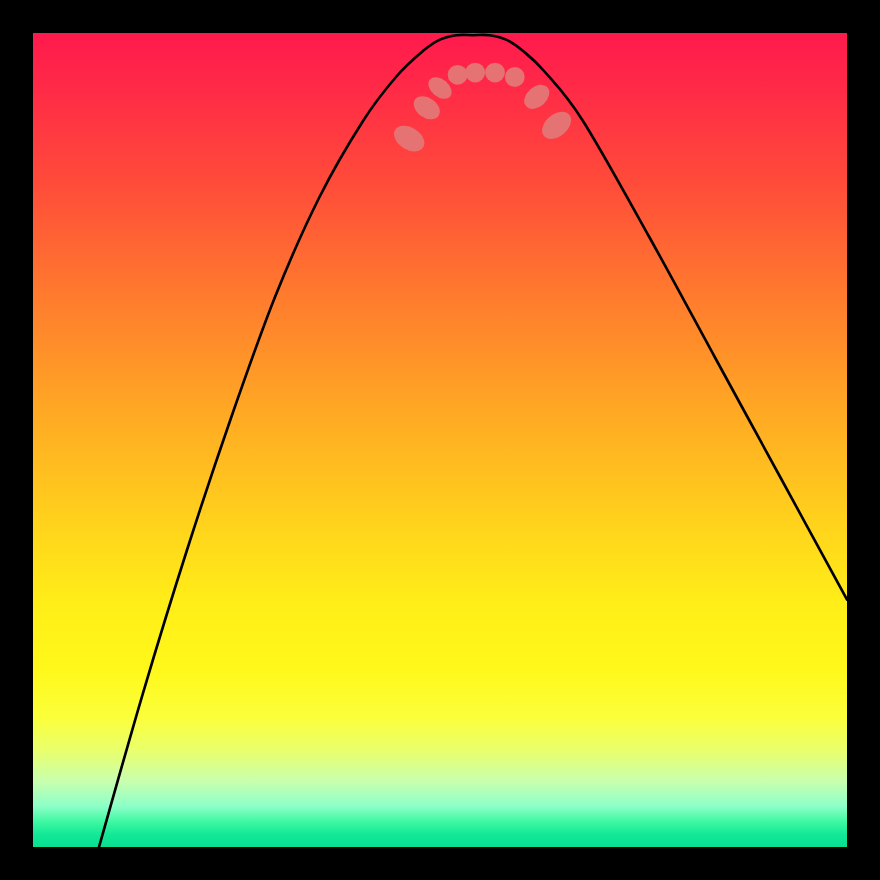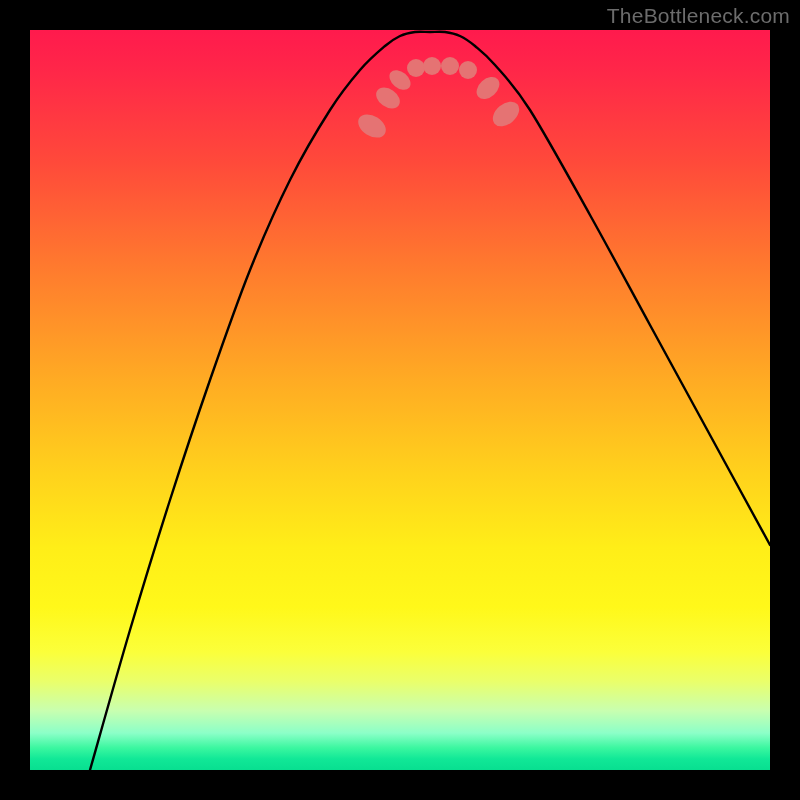--- a/index.html
+++ b/index.html
@@ -83,14 +83,13 @@
           <ellipse cx="386" cy="38" rx="9" ry="9" fill="#e57373" transform="rotate(0 386 38)"></ellipse>
           <ellipse cx="402" cy="36" rx="9" ry="9" fill="#e57373" transform="rotate(0 402 36)"></ellipse>
           <ellipse cx="420" cy="36" rx="9" ry="9" fill="#e57373" transform="rotate(0 420 36)"></ellipse>
           <ellipse cx="438" cy="40" rx="9" ry="9" fill="#e57373" transform="rotate(0 438 40)"></ellipse>
           <ellipse cx="458" cy="58" rx="9" ry="13" fill="#e57373" transform="rotate(48 458 58)"></ellipse>
           <ellipse cx="476" cy="84" rx="10" ry="15" fill="#e57373" transform="rotate(50 476 84)"></ellipse>
         </g>
     </svg>
   </div>
 
-  <div class="watermark">TheBottleneck.com</div>
 </div>
 
 </body></html>

